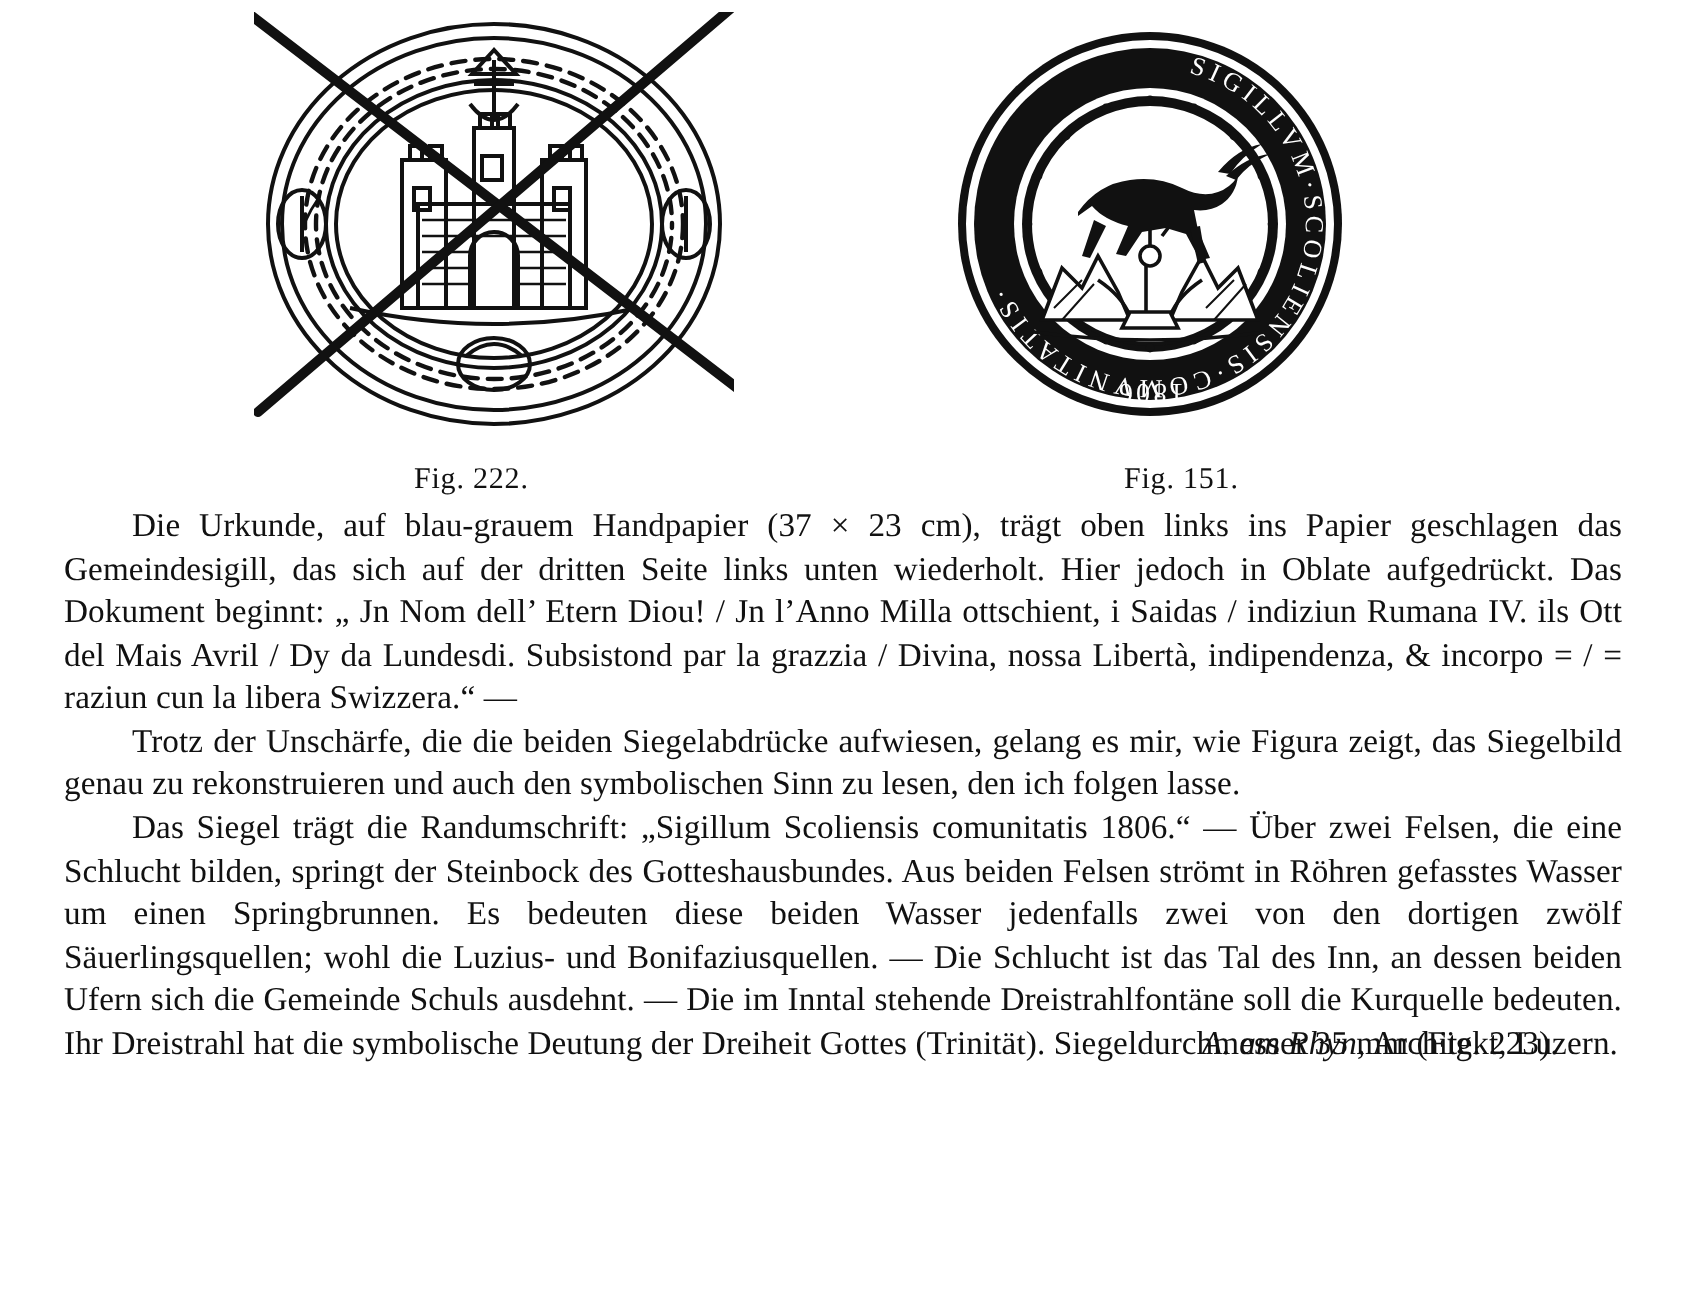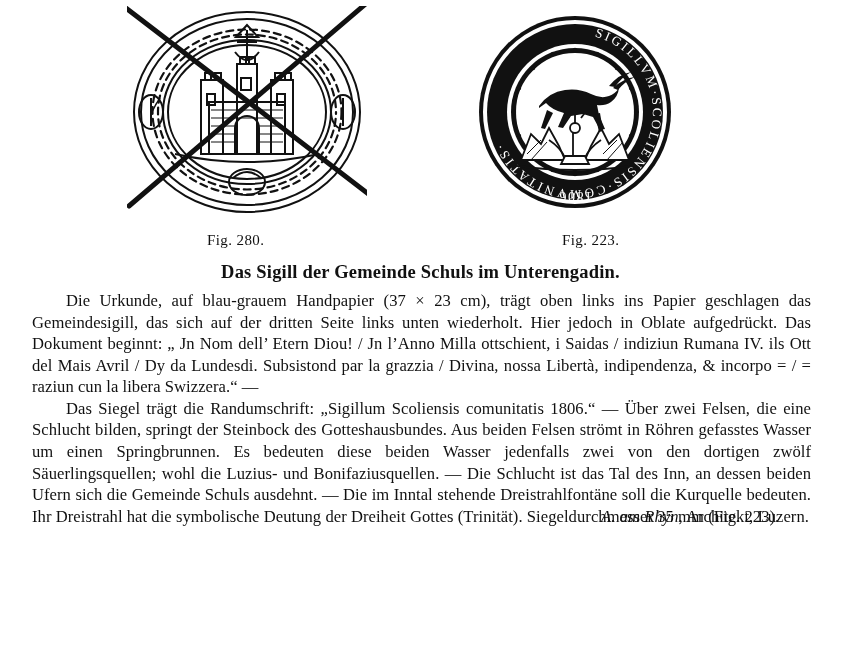--- a/index.html
+++ b/index.html
@@ -256,27 +256,27 @@
               <path d="M70 96 l-6 18 l4 1 l8 -16 z"></path>
               <path d="M118 100 l4 18 l4 -1 l-3 -18 z"></path>
             </g>
           </g>
         </svg>
       </div>
     </div>
   </div>
 
   <div class="captions">
-    <div class="cap cap-left">Fig. 280.</div>
-    <div class="cap cap-right">Fig. 223.</div>
+    <div class="cap cap-left">Fig. 222.</div>
+    <div class="cap cap-right">Fig. 151.</div>
   </div>
 
-  <div class="heading">Das Sigill der Gemeinde Schuls im Unterengadin.</div>
 
   <div class="body-text">
     <p>Die Urkunde, auf blau-grauem Handpapier (37 × 23 cm), trägt oben links ins Papier geschlagen das Gemeindesigill, das sich auf der dritten Seite links unten wiederholt. Hier jedoch in Oblate aufgedrückt. Das Dokument beginnt: „ Jn Nom dell’ Etern Diou! / Jn l’Anno Milla ottschient, i Saidas / indiziun Rumana IV. ils Ott del Mais Avril / Dy da Lundesdi. Subsistond par la grazzia / Divina, nossa Libertà, indipendenza, &amp; incorpo = / = raziun cun la libera Swizzera.“ —</p>
+    <p>Trotz der Unschärfe, die die beiden Siegelabdrücke aufwiesen, gelang es mir, wie Figura zeigt, das Siegelbild genau zu rekonstruieren und auch den symbolischen Sinn zu lesen, den ich folgen lasse.</p>
     <p>Das Siegel trägt die Randumschrift: „Sigillum Scoliensis comunitatis 1806.“ — Über zwei Felsen, die eine Schlucht bilden, springt der Steinbock des Gotteshausbundes. Aus beiden Felsen strömt in Röhren gefasstes Wasser um einen Springbrunnen. Es bedeuten diese beiden Wasser jedenfalls zwei von den dortigen zwölf Säuerlingsquellen; wohl die Luzius- und Bonifaziusquellen. — Die Schlucht ist das Tal des Inn, an dessen beiden Ufern sich die Gemeinde Schuls ausdehnt. — Die im Inntal stehende Dreistrahlfontäne soll die Kurquelle bedeuten. Ihr Dreistrahl hat die symbolische Deutung der Dreiheit Gottes (Trinität). Siegeldurchmesser 35 mm (Fig. 223).</p>
     <div class="sig">
       <i>A. am Rhyn</i><span>, </span><span>Architekt, Luzern.</span>
     </div>
   </div>
 
 </div>
 
 </body></html>

